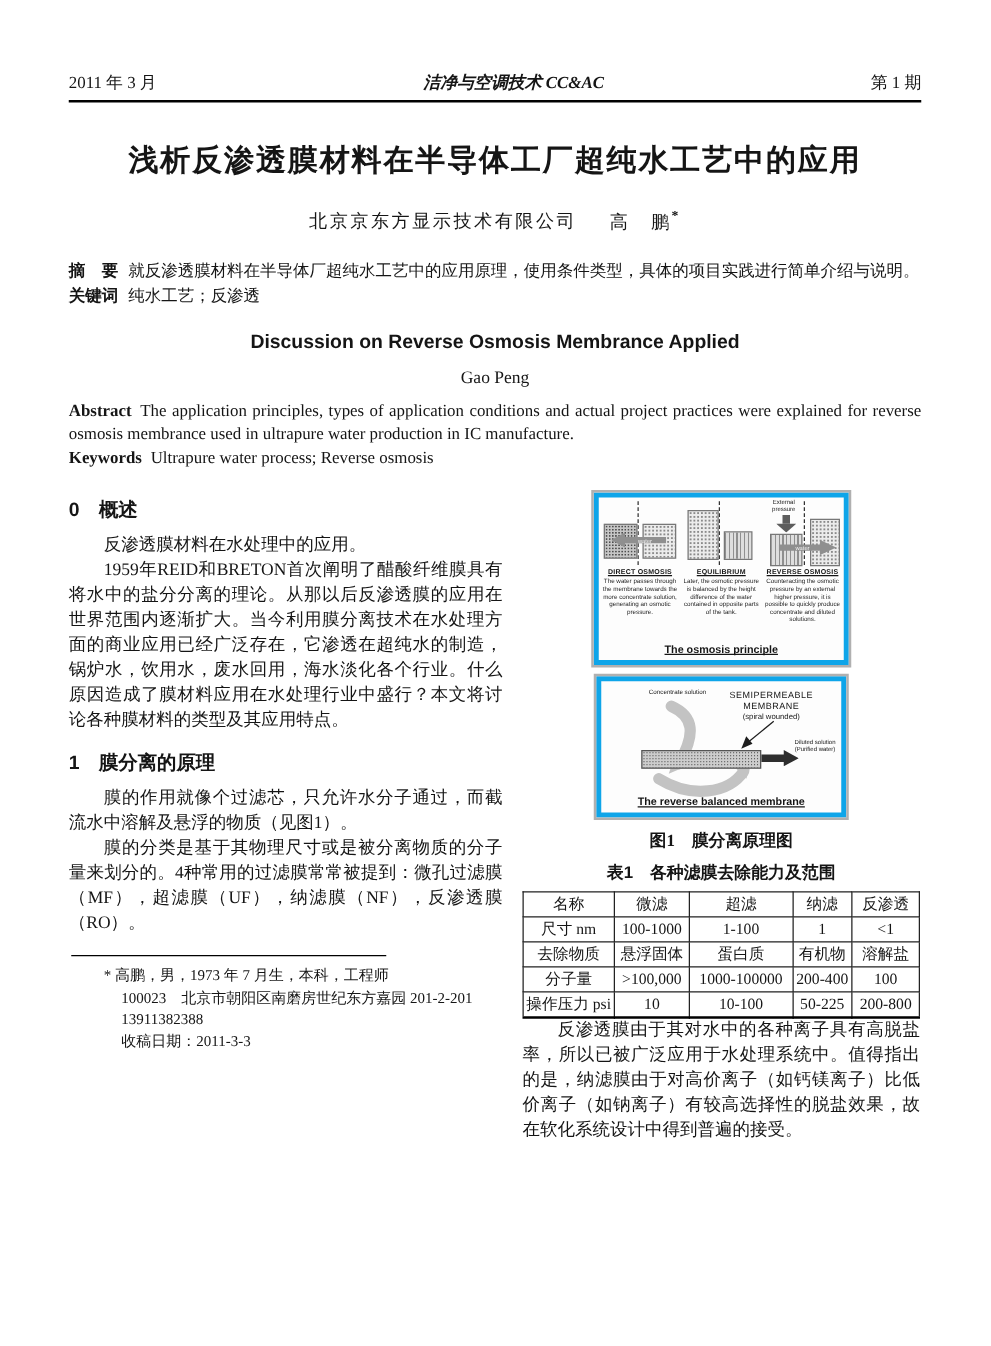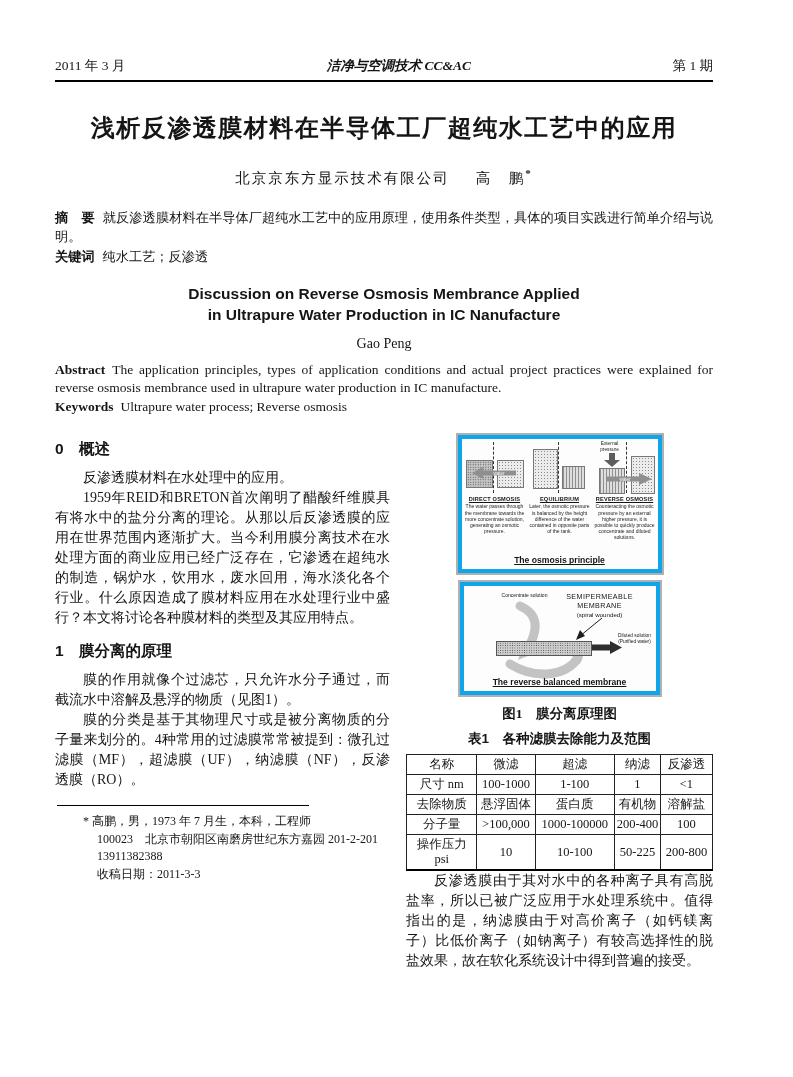--- a/index.html
+++ b/index.html
@@ -1,18 +1,18 @@
 <!DOCTYPE html>
 <html><head>
 <meta charset="utf-8">
 <style>
   html,body{margin:0;padding:0;background:#e8e8e8;}
   .page{position:relative;width:793px;height:1077px;margin:0 auto;background:#ffffff;
         font-family:"Liberation Serif",serif;color:#151515;overflow:hidden;}
-  .content{padding:0 80px 0 55px;}
+  .content{padding:0 56px 0 55px;}
 
   
   .hdr{display:flex;justify-content:space-between;align-items:flex-end;
        padding-top:57px;padding-bottom:5px;border-bottom:2px solid #000;font-size:13.5px;}
   .hdr .journal{font-style:italic;font-weight:600;}
 
   
   .title{text-align:center;font-size:24px;font-weight:600;letter-spacing:1.5px;margin:30px 0 0 0;}
   .author-line{text-align:center;margin-top:23px;font-size:14.5px;letter-spacing:2px;}
   .author-line .name{margin-left:26px;}
@@ -96,21 +96,20 @@
 
     <div class="author-line">
       <span>北京京东方显示技术有限公司</span><span class="name">高　鹏</span><sup>*</sup>
     </div>
 
     <p class="cnabs"><b class="lbl">摘　要</b><span>就反渗透膜材料在半导体厂超纯水工艺中的应用原理，使用条件类型，具体的项目实践进行简单介绍与说明。</span></p>
     <p class="cnkw"><b class="lbl">关键词</b><span>纯水工艺；反渗透</span></p>
 
     <div class="entitle">
       <div>Discussion on Reverse Osmosis Membrance Applied</div>
-      <div>in Ultrapure Water Production in IC Nanufacture</div>
     </div>
     <div class="enauthor">Gao Peng</div>
     <p class="enabs"><b>Abstract</b><span>The application principles, types of application conditions and actual project practices were explained for reverse osmosis membrance used in ultrapure water production in IC manufacture.</span></p>
     <p class="enkw"><b>Keywords</b><span>Ultrapure water process; Reverse osmosis</span></p>
 
     <div class="columns">
 
       <div class="col-left">
         <h2 class="sec">0　概述</h2>
         <p class="body">反渗透膜材料在水处理中的应用。</p>

